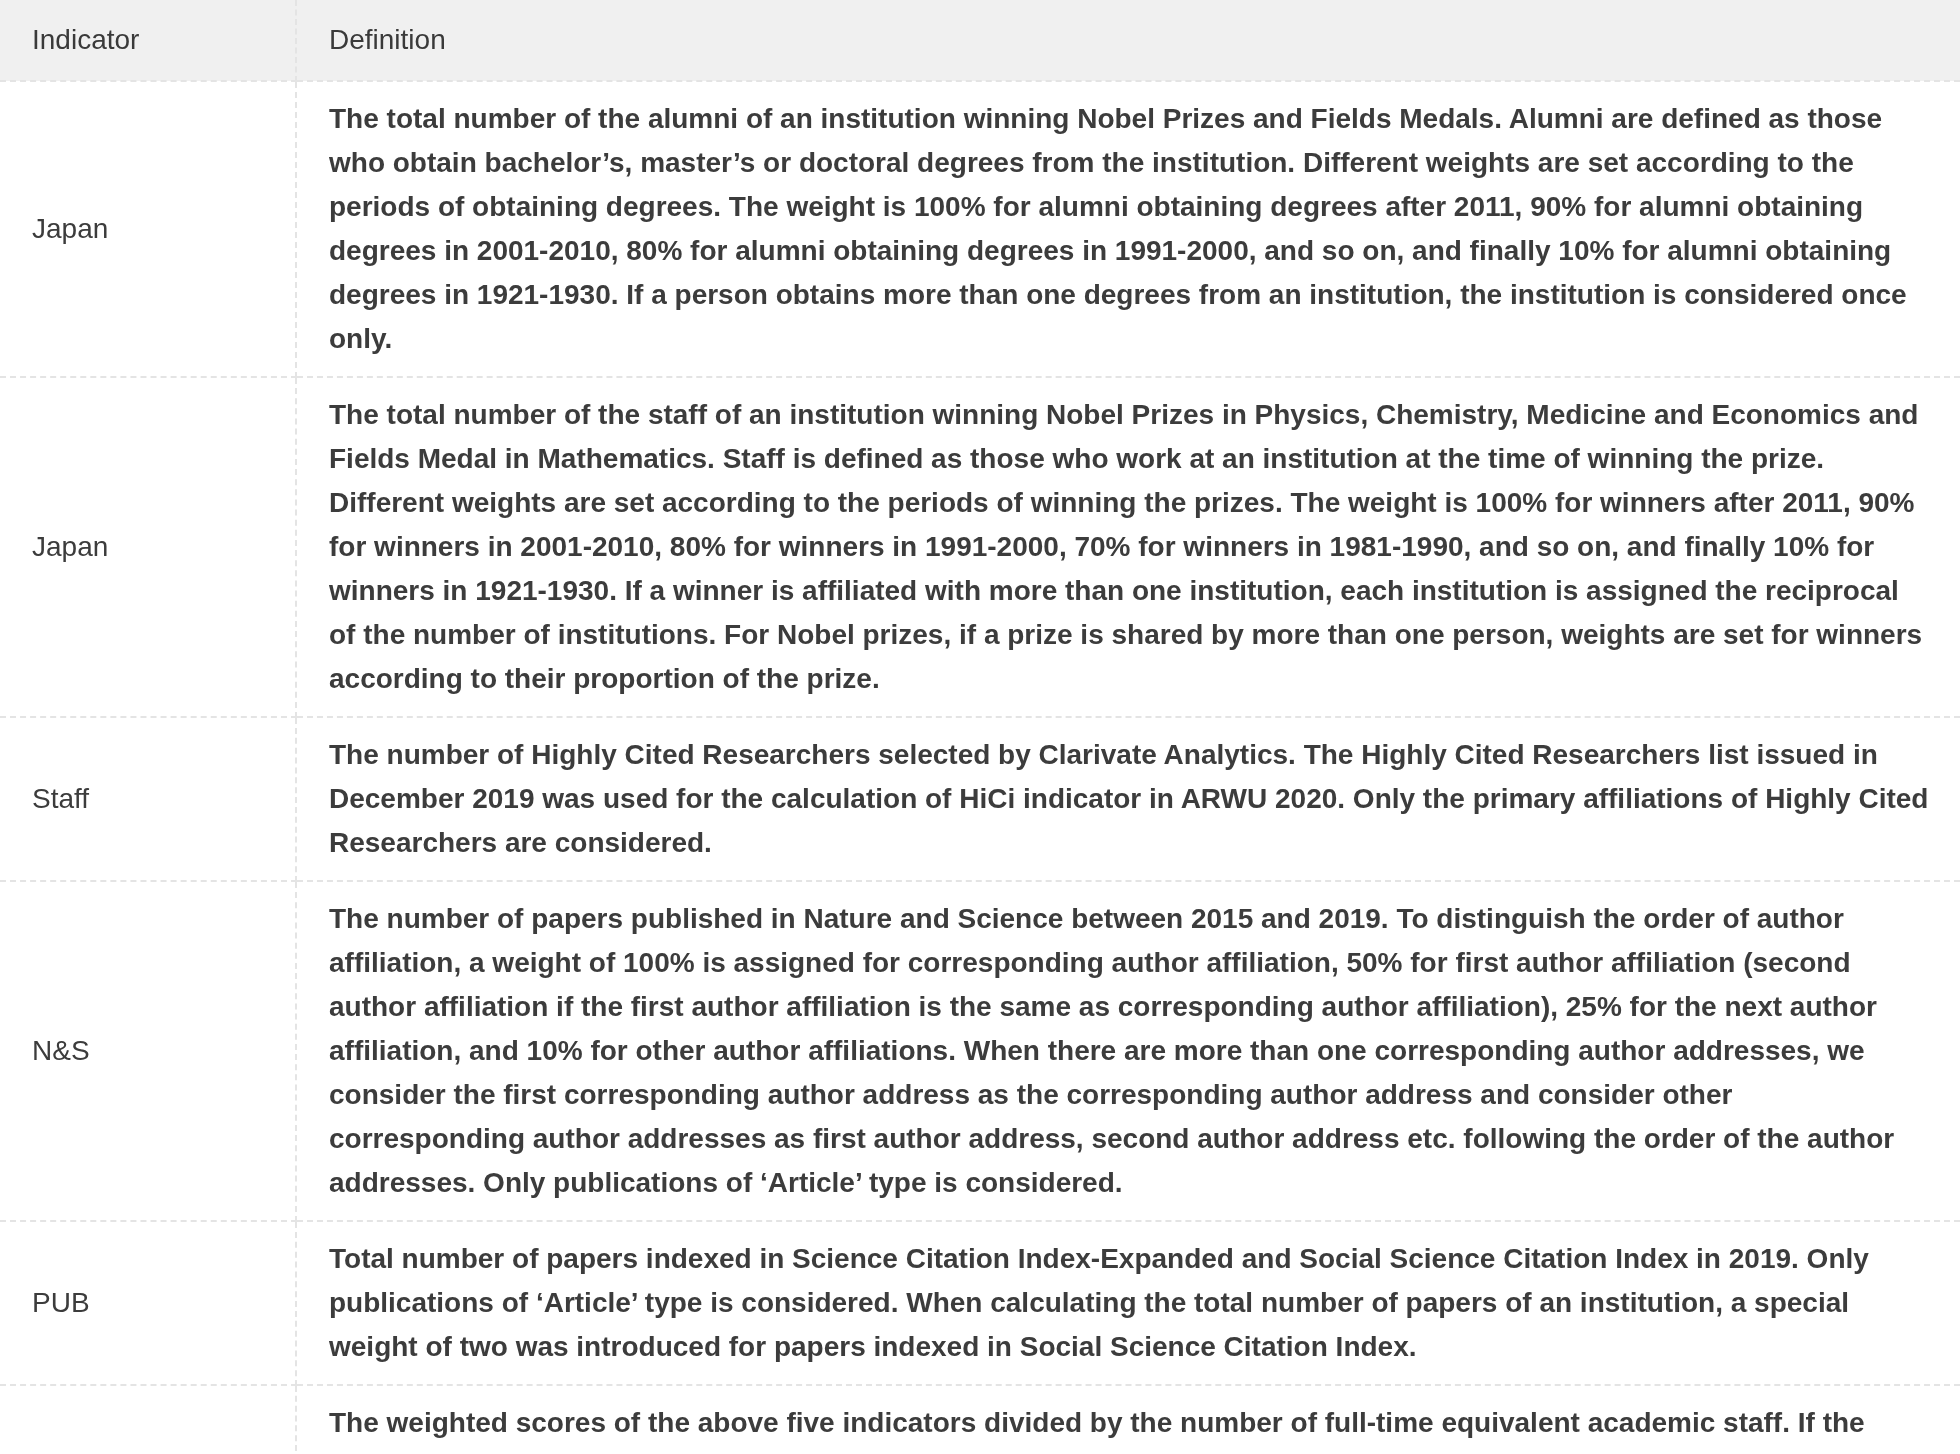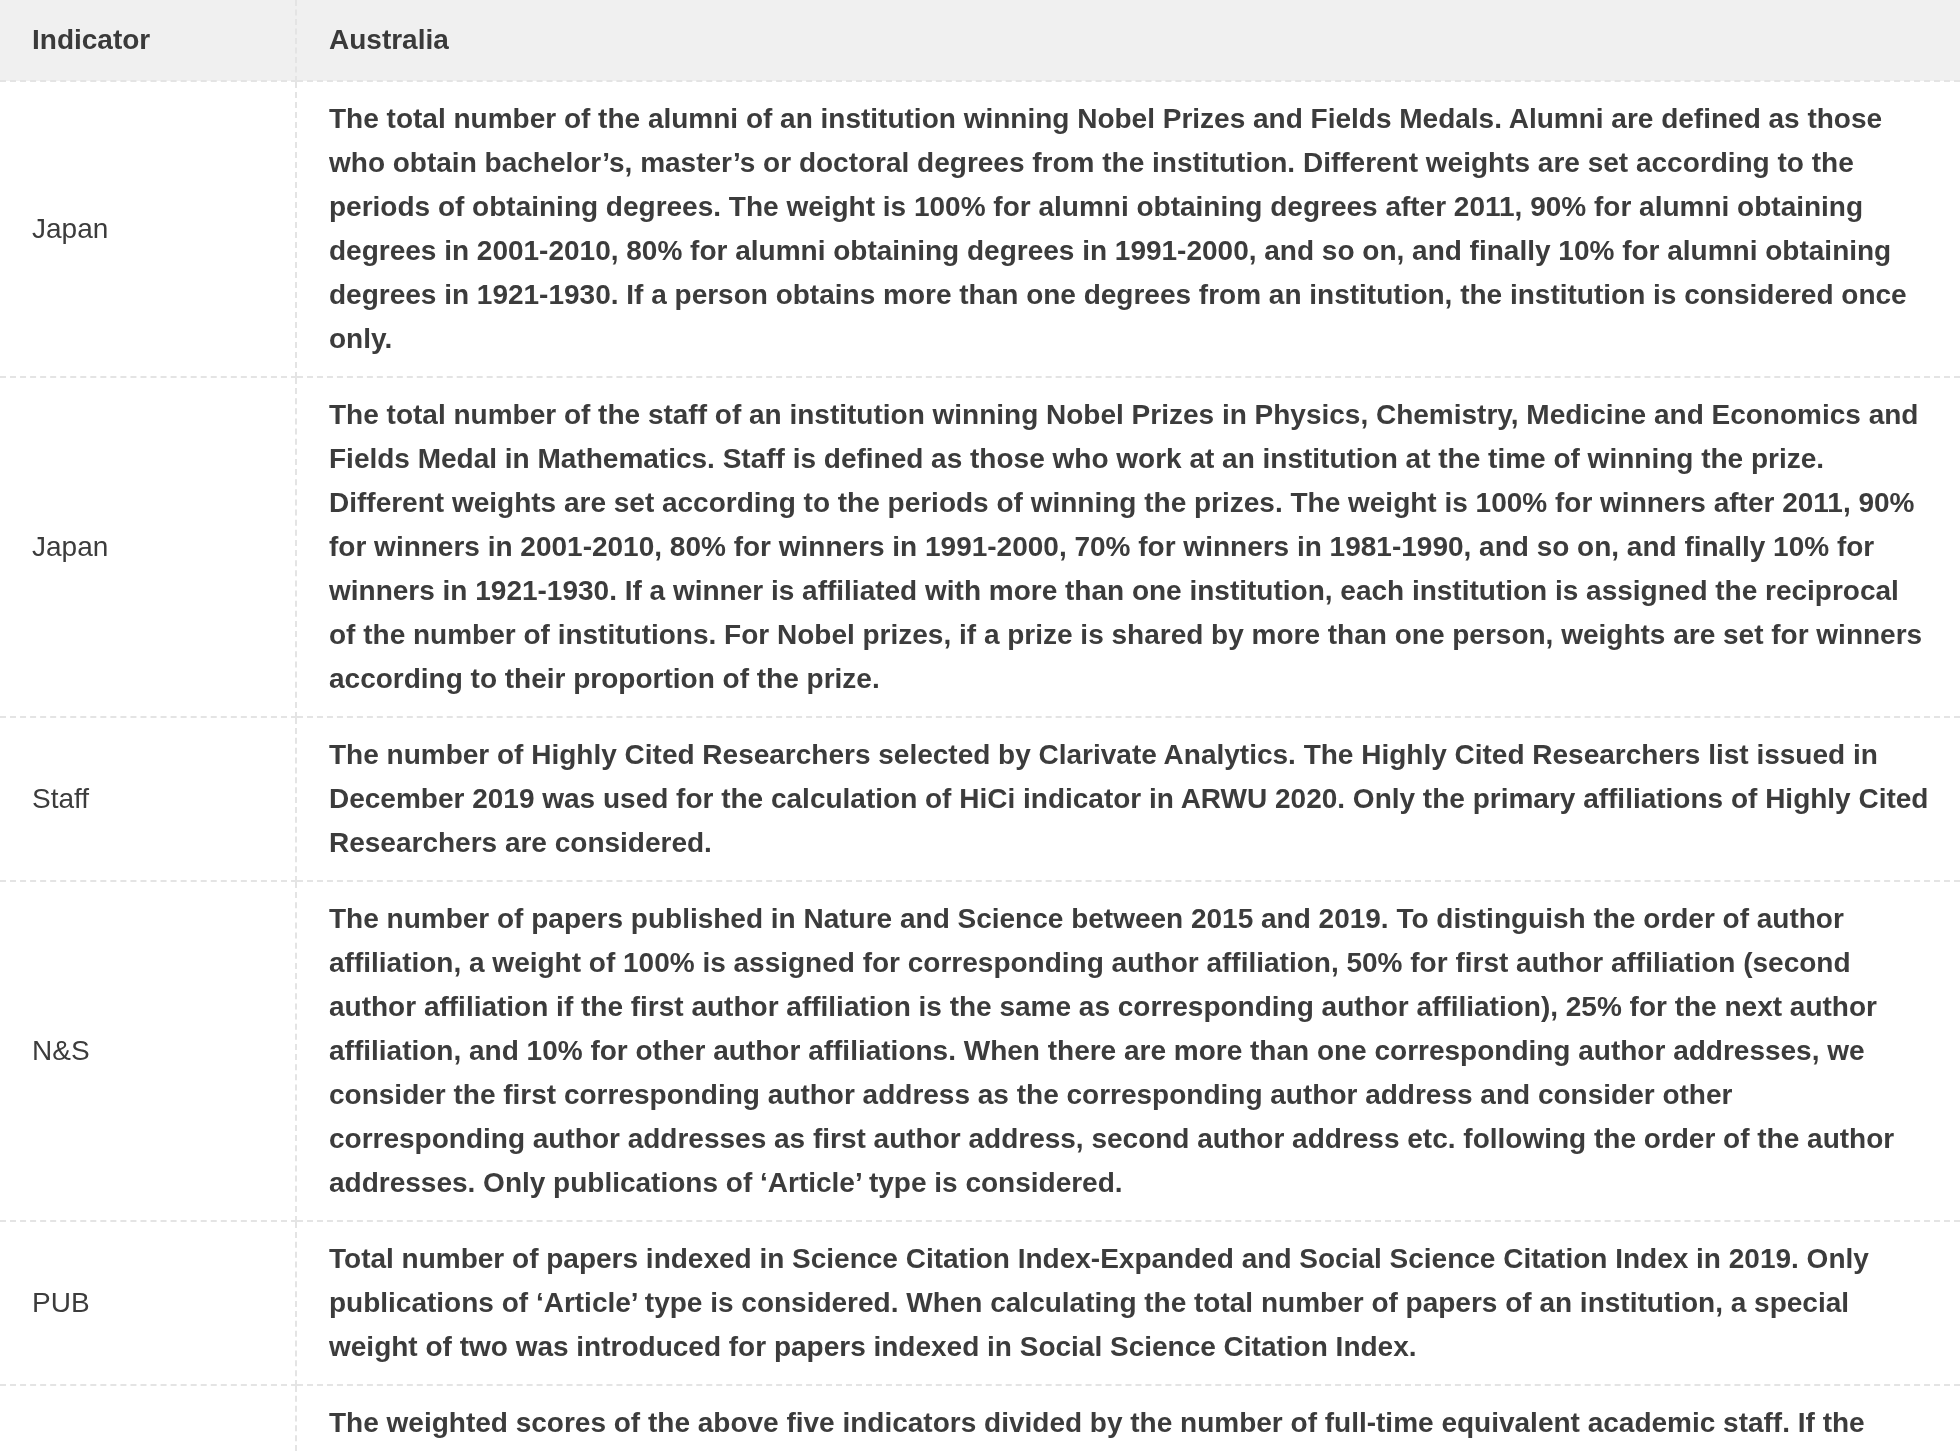--- a/index.html
+++ b/index.html
@@ -35,35 +35,35 @@
   }
   .col-def {
     padding: 15px 30px 15px 32px;
     font-weight: bold;
   }
   .thead .td {
     background: #f0f0f0;
     height: 80px;
     padding-top: 0;
     padding-bottom: 0;
-    font-weight: bold;
+    font-weight: normal;
     color: #3a3a3a;
   }
 </style>
 </head>
 <body>
 
 <div class="tbl">
 
   <div class="tr thead">
     <div class="td col-ind">
       <span>Indicator</span>
     </div>
     <div class="td col-def">
-      <span>Australia</span>
+      <span>Definition</span>
     </div>
   </div>
 
   <div class="tr">
     <div class="td col-ind">
       <span>Japan</span>
     </div>
     <div class="td col-def">
       <span>The total number of the alumni of an institution winning Nobel Prizes and Fields Medals. Alumni are defined as those who obtain bachelor’s, master’s or doctoral degrees from the institution. Different weights are set according to the periods of obtaining degrees. The weight is 100% for alumni obtaining degrees after 2011, 90% for alumni obtaining degrees in 2001-2010, 80% for alumni obtaining degrees in 1991-2000, and so on, and finally 10% for alumni obtaining degrees in 1921-1930. If a person obtains more than one degrees from an institution, the institution is considered once only.</span>
     </div>

